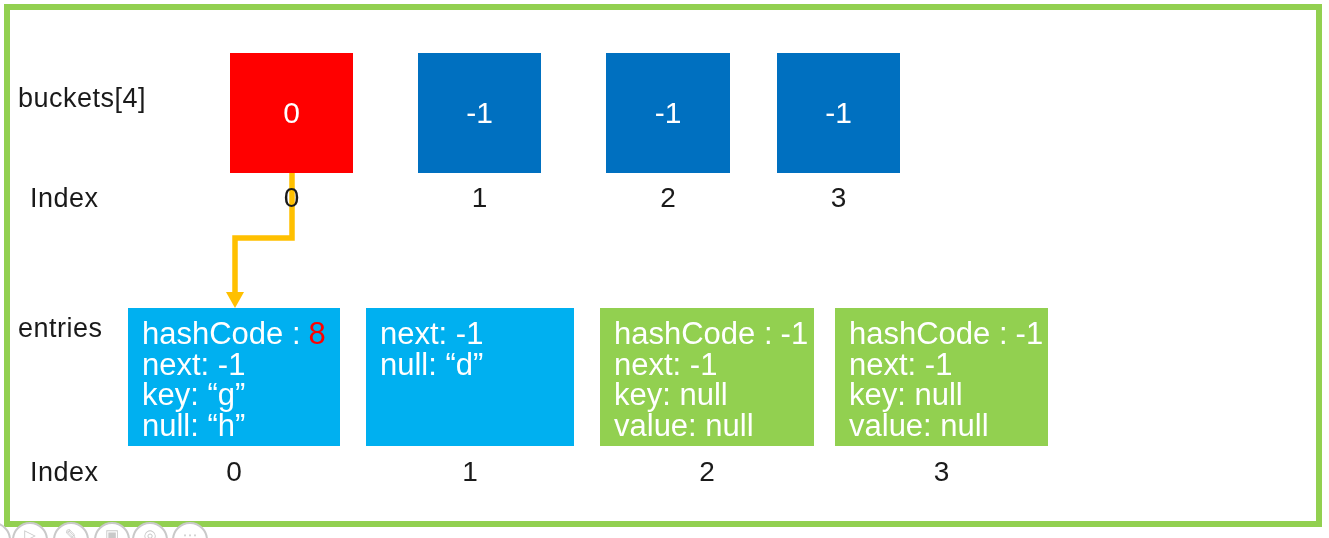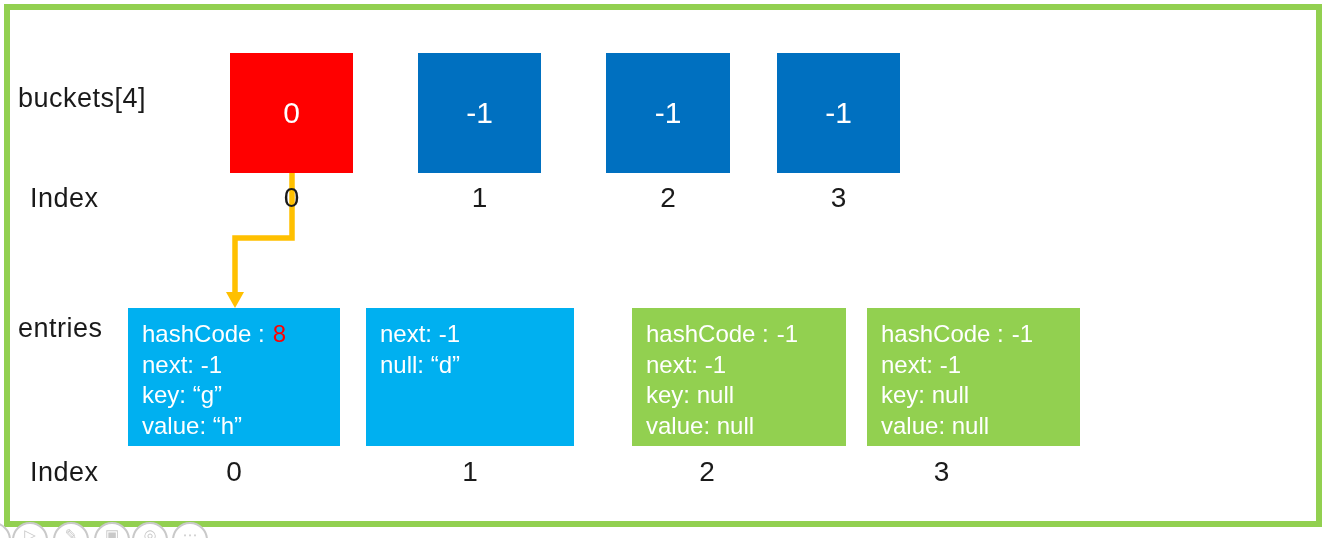--- a/index.html
+++ b/index.html
@@ -73,27 +73,27 @@
   .arrow-svg path { stroke: var(--c-arrow, #ffc000); stroke-width: 5.5; fill: none; }
   .arrow-svg polygon { fill: var(--c-arrow, #ffc000); }
 
   .entry {
     position: absolute;
     top: 308px;
     height: 138px;
     box-sizing: border-box;
     padding: 11px 0 0 14px;
     color: var(--c-box-text, #ffffff);
-    font-size: 24px;
+    font-size: 31px;
     line-height: 30.5px;
     z-index: 3;
     white-space: nowrap;
   }
   .entry--filled { background: var(--c-entry-filled, #00b0f0); }
-  .entry--empty  { background: var(--c-entry-empty, #92d050); margin-left: 32px; }
+  .entry--empty  { background: var(--c-entry-empty, #92d050); }
   .entry-0 { left: 128px; width: 212px; }
   .entry-1 { left: 366px; width: 208px; }
   .entry-2 { left: 600px; width: 214px; }
   .entry-3 { left: 835px; width: 213px; }
   .hv { margin-left: 8px; }
   .hv--red { color: var(--c-hash-highlight, #ff0000); }
 
   .eidx {
     position: absolute;
     top: 456px;
@@ -165,21 +165,21 @@
 
   <div class="bidx bidx-0">0</div>
   <div class="bidx bidx-1">1</div>
   <div class="bidx bidx-2">2</div>
   <div class="bidx bidx-3">3</div>
 
   <div class="entry entry--filled entry-0">
     <div><span>hashCode :</span><span class="hv hv--red">8</span></div>
     <div>next: -1</div>
     <div>key: “g”</div>
-    <div>value: “h”</div>
+    <div>null: “h”</div>
   </div>
   <div class="entry entry--filled entry-1">
     <div>next: -1</div>
     <div>null: “d”</div>
   </div>
   <div class="entry entry--empty entry-2">
     <div><span>hashCode :</span><span class="hv">-1</span></div>
     <div>next: -1</div>
     <div>key: null</div>
     <div>value: null</div>

